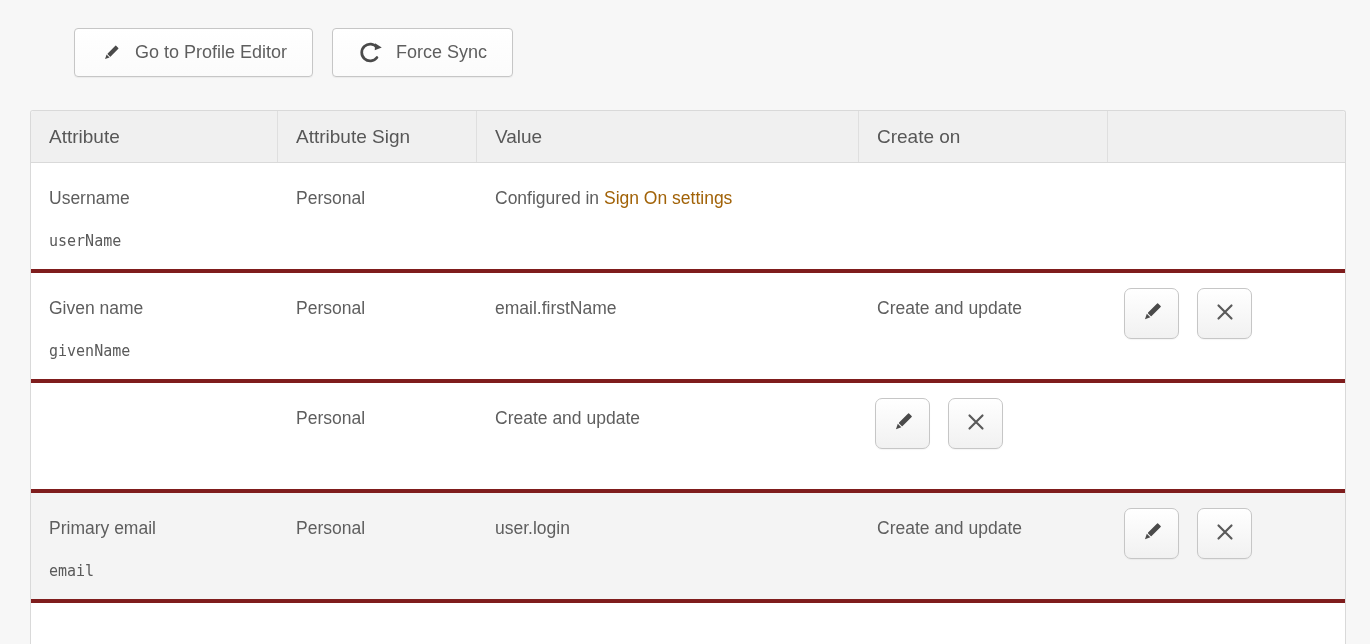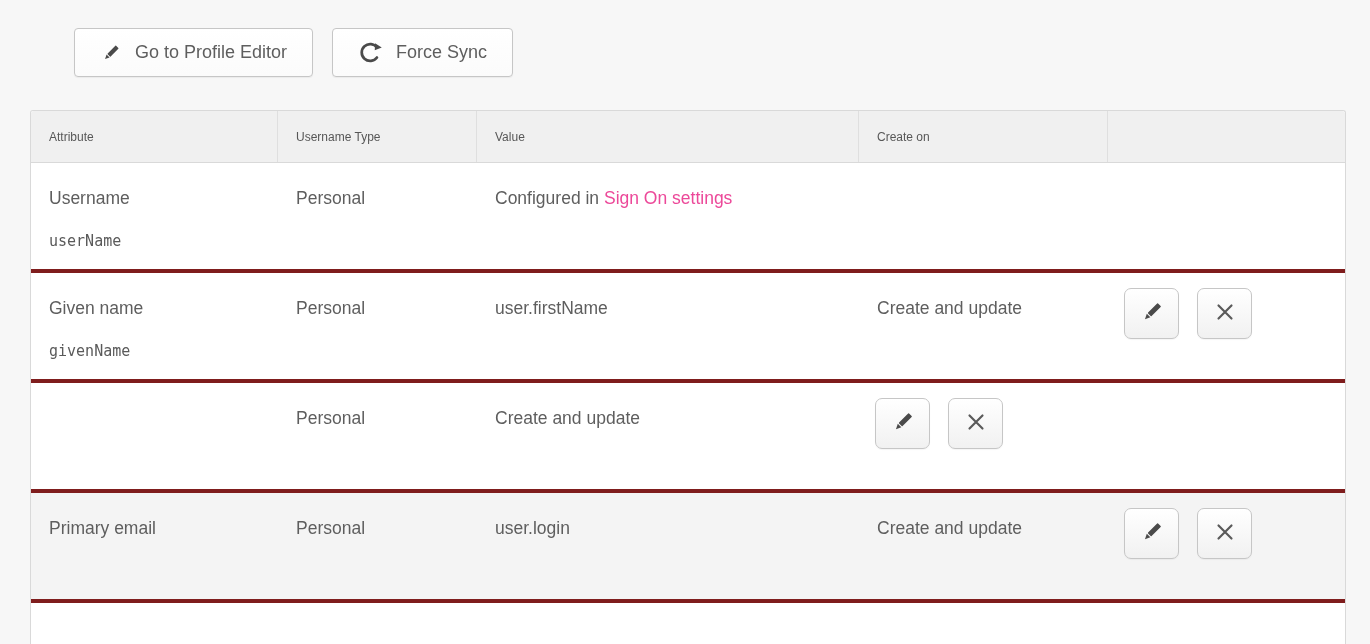--- a/index.html
+++ b/index.html
@@ -31,37 +31,37 @@
     border-radius:3px 3px 0 0;
   }
   .thead {
     display:grid; grid-template-columns:247px 199px 382px 249px 1fr;
     height:52px; background:#f0f0f0;
     border-bottom:1px solid #d9d9d9;
     border-radius:3px 3px 0 0;
   }
   .th {
     display:flex; align-items:center; padding-left:18px;
-    font-size:12px; color:#575757;
+    font-size:19px; color:#575757;
     border-right:1px solid #dfdfdf;
   }
   .th:last-child { border-right:none; }
   .row {
     display:grid; grid-template-columns:247px 199px 382px 249px 1fr;
     height:110px; border-bottom:4px solid #7f1d1d;
     background:#ffffff;
   }
   .row.highlight { background:#f4f4f4; }
   .cell { padding:25px 0 0 18px; font-size:17.5px; color:#5e5e5e; }
   .attr-label { line-height:20px; margin-bottom:24px; }
   .attr-name {
     font-family:"DejaVu Sans Mono", monospace;
     font-size:15px; color:#5a5a5a; line-height:18px;
   }
-  .link { color:#ec4899; cursor:pointer; }
+  .link { color:#a16207; cursor:pointer; }
   .actions-cell { padding:15px 0 0 16px; display:flex; gap:18px; }
   .icon-btn {
     width:55px; height:51px;
     border:1px solid #c6c6c6; border-radius:7px;
     background:linear-gradient(#ffffff,#f1f1f1);
     box-shadow:0 1px 1px rgba(0,0,0,0.04);
     display:flex; align-items:center; justify-content:center;
     cursor:pointer;
   }
   .filler-row { height:70px; background:#ffffff; }
@@ -89,21 +89,21 @@
       </svg>
     </span>
     <span>Force Sync</span>
   </button>
 </div>
 
 <div class="attr-table">
 
   <div class="thead">
     <div class="th">Attribute</div>
-    <div class="th">Username Type</div>
+    <div class="th">Attribute Sign</div>
     <div class="th">Value</div>
     <div class="th">Create on</div>
     <div class="th"></div>
   </div>
 
   <div class="row">
     <div class="cell">
       <div class="attr-label">Username</div>
       <div class="attr-name">userName</div>
     </div>
@@ -114,21 +114,21 @@
     <div class="cell"></div>
     <div class="cell"></div>
   </div>
 
   <div class="row">
     <div class="cell">
       <div class="attr-label">Given name</div>
       <div class="attr-name">givenName</div>
     </div>
     <div class="cell">Personal</div>
-    <div class="cell">user.firstName</div>
+    <div class="cell">email.firstName</div>
     <div class="cell">Create and update</div>
     <div class="actions-cell">
       <button class="icon-btn">
         <span>
           <svg width="26" height="26" viewBox="0 0 24 24" fill="#4a4a4a">
             <g transform="rotate(45 12 12)">
               <rect x="9.8" y="2.5" width="4.6" height="13" rx="0.6"></rect>
               <path d="M9.8 16.6 h4.6 L12.1 21.3 Z"></path>
             </g>
           </svg>
@@ -166,20 +166,21 @@
             <path d="M6 6 L18 18 M18 6 L6 18"></path>
           </svg>
         </span>
       </button>
     </div>
   </div>
 
   <div class="row highlight">
     <div class="cell">
       <div class="attr-label">Primary email</div>
+      <div class="attr-name">email</div>
     </div>
     <div class="cell">Personal</div>
     <div class="cell">user.login</div>
     <div class="cell">Create and update</div>
     <div class="actions-cell">
       <button class="icon-btn">
         <span>
           <svg width="26" height="26" viewBox="0 0 24 24" fill="#4a4a4a">
             <g transform="rotate(45 12 12)">
               <rect x="9.8" y="2.5" width="4.6" height="13" rx="0.6"></rect>

